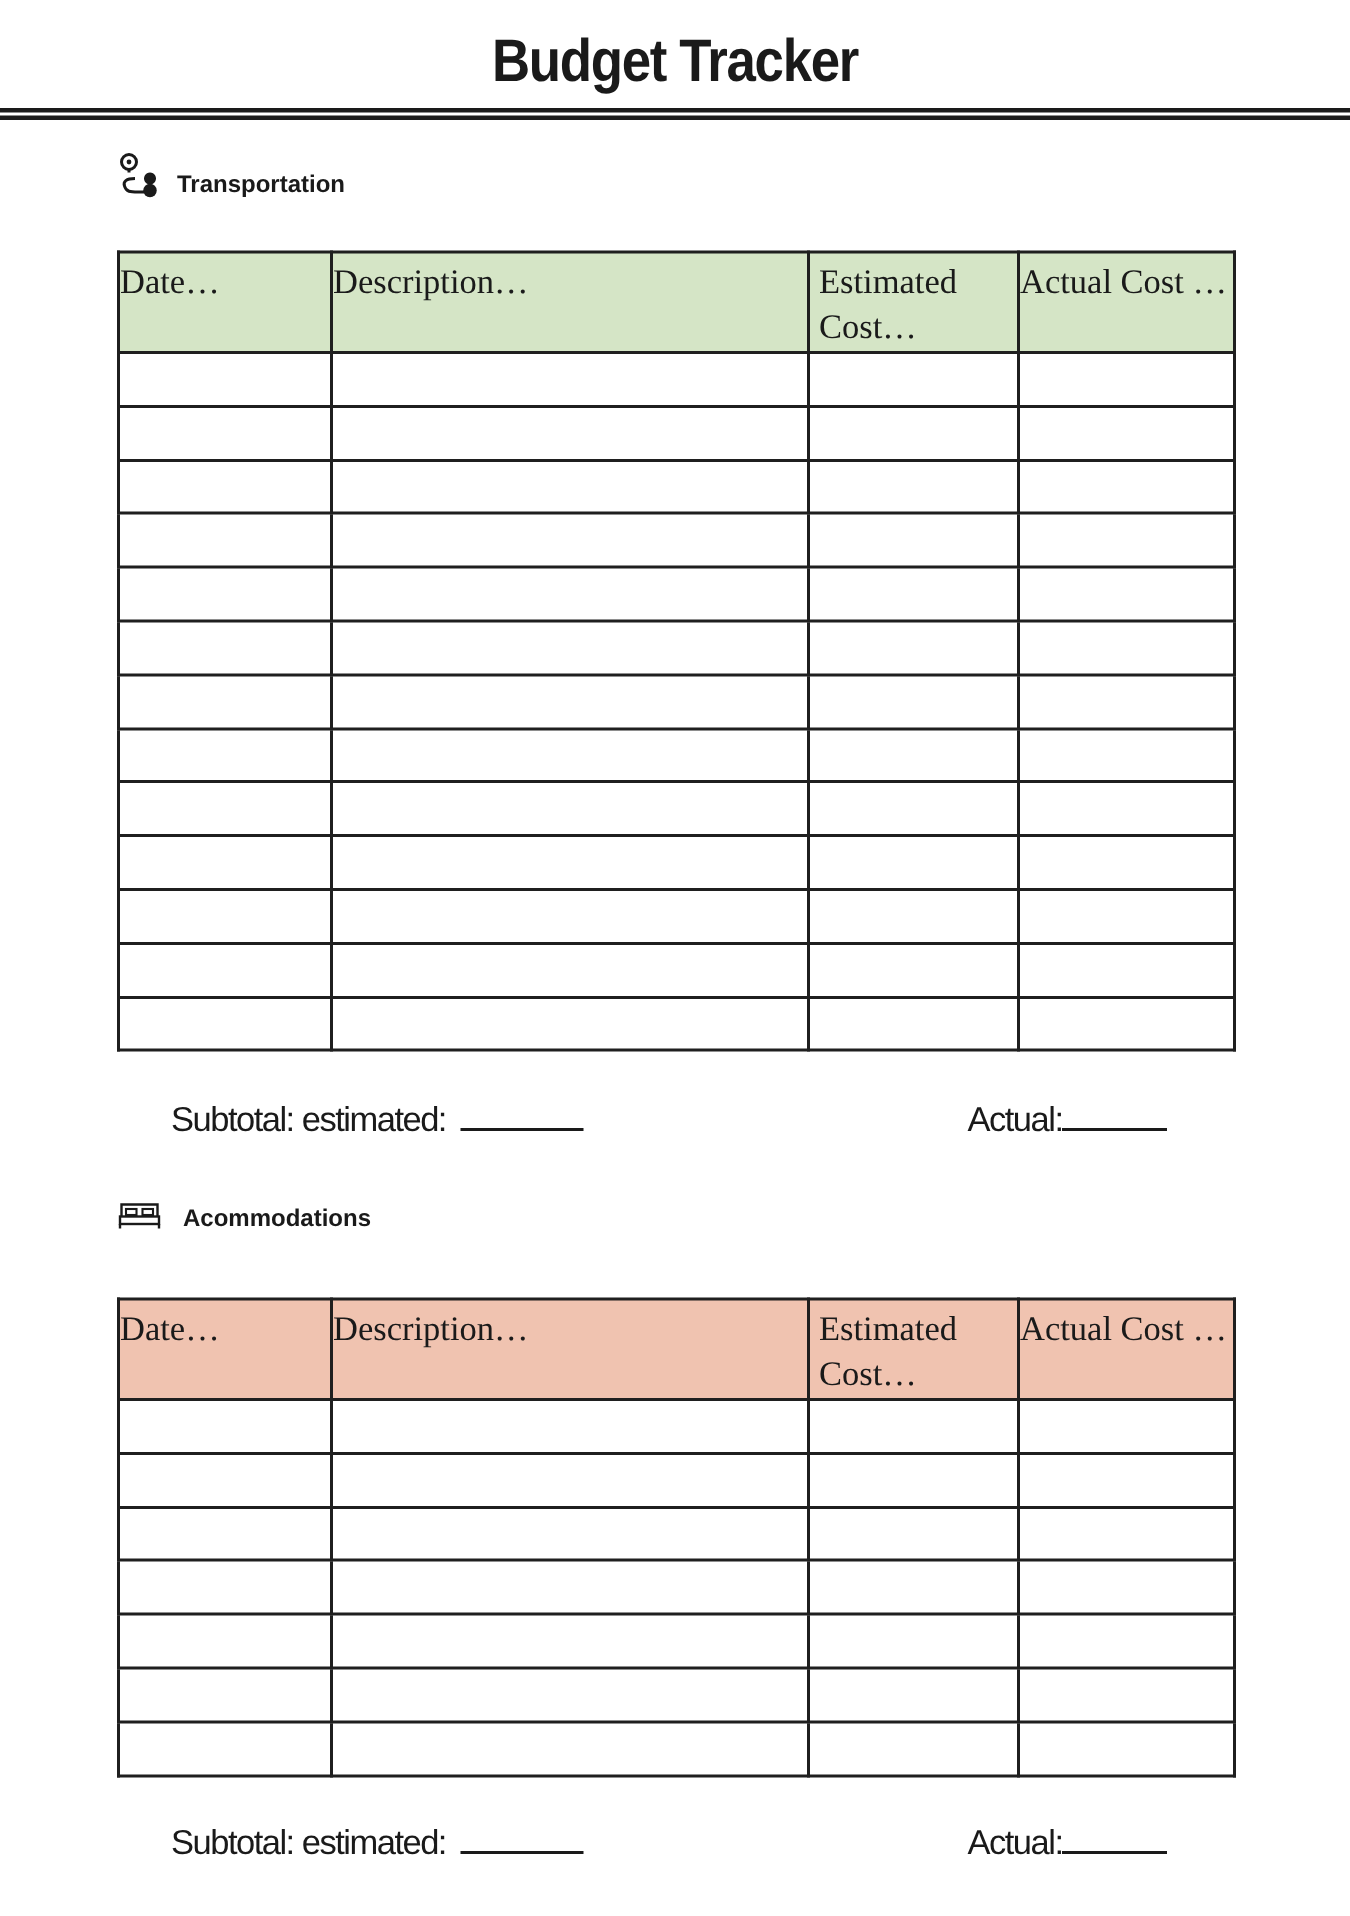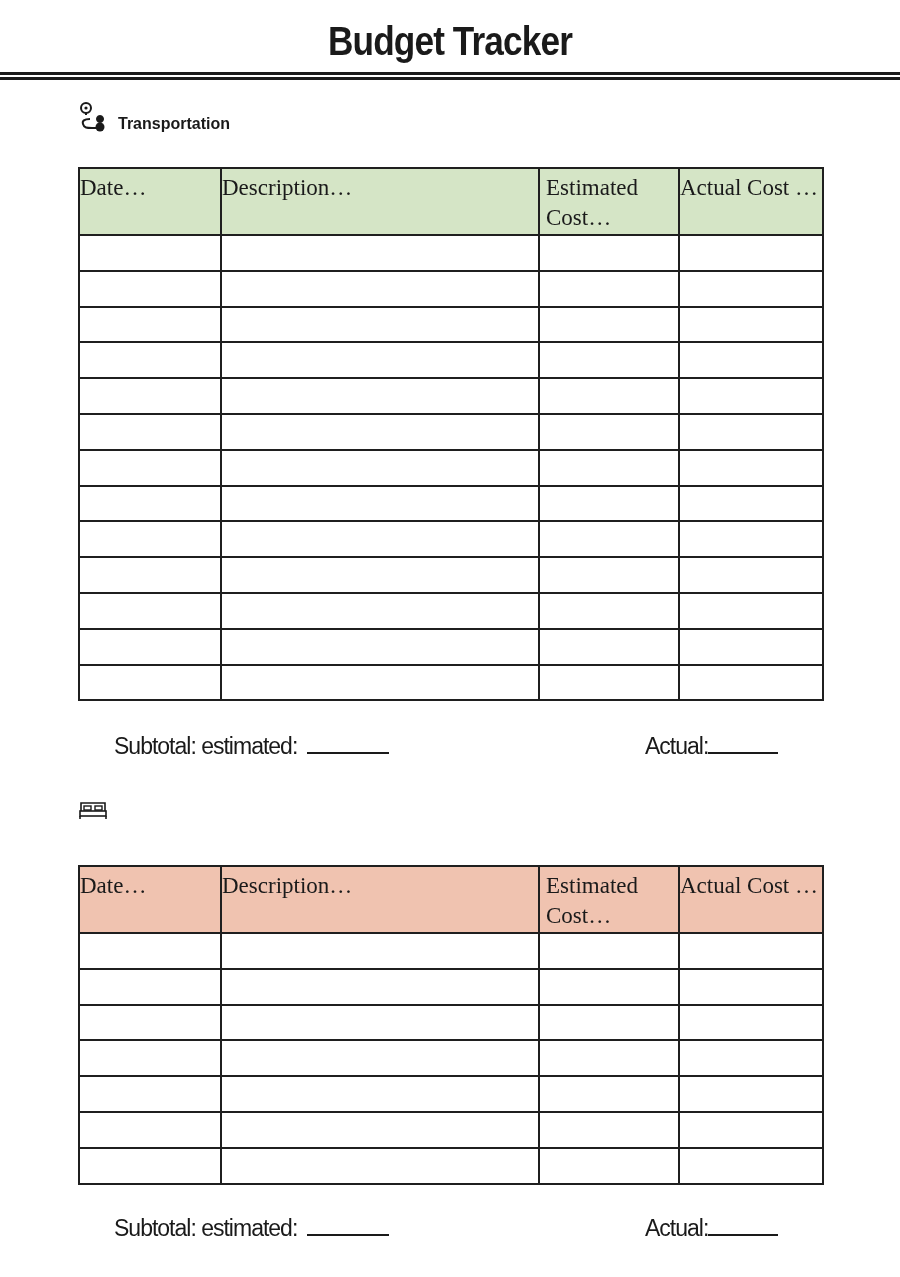--- a/index.html
+++ b/index.html
@@ -182,20 +182,21 @@
 <div class="section-head sec2">
   <span class="icon" style="margin-right:14px;">
     <svg width="30" height="22" viewBox="0 0 30 22">
       <path d="M3 11 L3 3 L27 3 L27 11" fill="none" stroke="#1a1a1a" stroke-width="1.6"></path>
       <rect x="6" y="6" width="7" height="4" fill="none" stroke="#1a1a1a" stroke-width="1.4"></rect>
       <rect x="17" y="6" width="7" height="4" fill="none" stroke="#1a1a1a" stroke-width="1.4"></rect>
       <rect x="2" y="11" width="26" height="5" fill="none" stroke="#1a1a1a" stroke-width="1.6"></rect>
       <path d="M2 16 L2 19 M28 16 L28 19" stroke="#1a1a1a" stroke-width="1.6"></path>
     </svg>
   </span>
+  <span>Acommodations</span>
 </div>
 
 <table class="budget t2">
   <colgroup>
     <col style="width:142px">
       <col style="width:318px">
       <col style="width:140px">
       <col style="width:144px">
   </colgroup>
   <thead>

